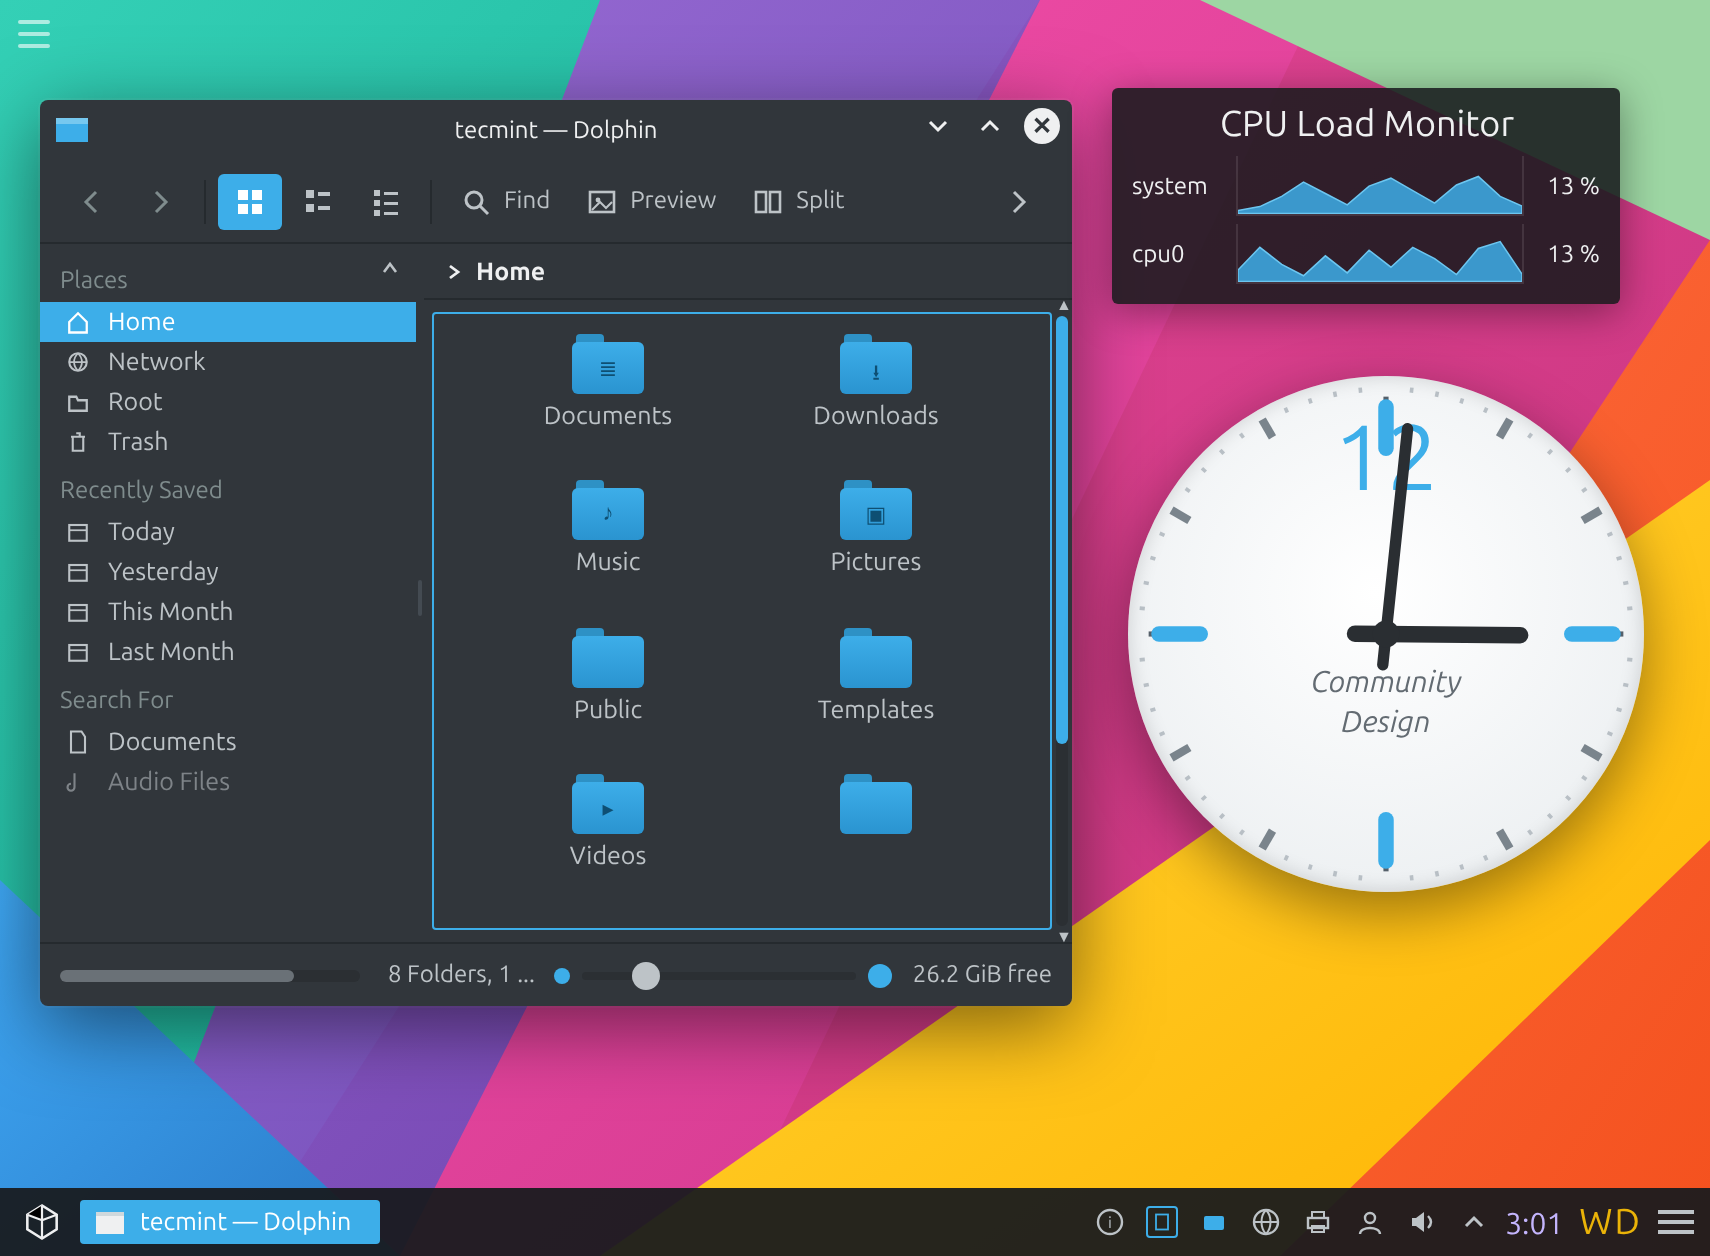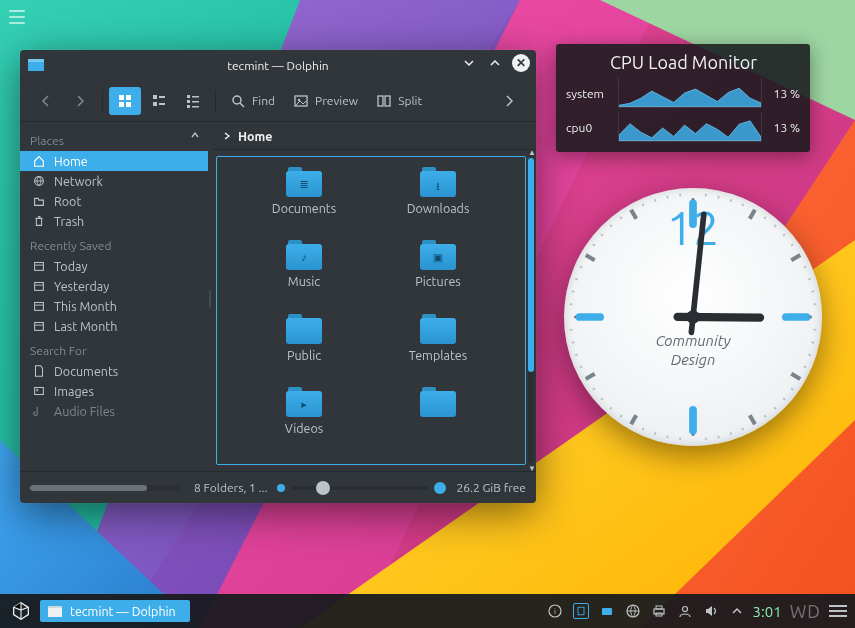--- a/index.html
+++ b/index.html
@@ -83,22 +83,22 @@
 .panel { position: absolute; bottom: 0; left: 0; right: 0; height: 34px; background: rgba(24,27,30,.94); display: flex; align-items: center; padding: 0 8px; color: #bdc3c7; font-size: 13px; }
 .panel .kbtn { width: 26px; height: 26px; display: flex; align-items: center; justify-content: center; margin-right: 6px; cursor: pointer; }
 .panel .kbtn svg { width: 22px; height: 22px; }
 .task { display: flex; align-items: center; gap: 8px; background: #3daee9; color: #fff; padding: 4px 14px 4px 8px; border-radius: 2px; font-size: 12.5px; cursor: pointer; }
 .task .ficon { width: 14px; height: 11px; background: #eff0f1; border-top: 2px solid #cfd8dc; }
 .panel .spacer { flex: 1; }
 .tray { display: flex; align-items: center; gap: 10px; }
 .tray .ti { width: 16px; height: 16px; color: #bdc3c7; cursor: pointer; display: flex; align-items: center; justify-content: center; }
 .tray .ti svg { width: 16px; height: 16px; }
 .tray .ti.boxed { border: 1px solid #3daee9; border-radius: 2px; padding: 1px; }
-.panel .time { font-size: 15px; margin: 0 8px; color: #86efac; }
-.panel .day { font-size: 18px; letter-spacing: 1px; color: #737373; }
+.panel .time { font-size: 15px; margin: 0 8px; color: #c4b5fd; }
+.panel .day { font-size: 18px; letter-spacing: 1px; color: #eab308; }
 .panel .pmenu { width: 18px; display: flex; flex-direction: column; gap: 3px; margin-left: 8px; cursor: pointer; }
 .panel .pmenu span { height: 2px; background: #bdc3c7; }
 </style>
 </head>
 <body>
 
 <div class="wallpaper">
 <svg viewBox="0 0 855 628" preserveAspectRatio="none">
   <defs>
     <linearGradient id="g1" x1="0" y1="0" x2="1" y2="1">
@@ -291,27 +291,20 @@
           </svg>
           <span>Last Month</span>
         </div>
 
       <div class="head">Search For</div>
       <div class="entry">
           <svg viewBox="0 0 16 16">
             <path d="M4 2 H10 L12 5 V14 H4 Z" stroke-width="1.2"></path>
           </svg>
           <span>Documents</span>
-        </div>
-      <div class="entry">
-          <svg viewBox="0 0 16 16">
-            <rect x="3" y="4" width="10" height="8" stroke-width="1.2"></rect>
-            <circle cx="6" cy="7" r="1"></circle>
-          </svg>
-          <span>Images</span>
         </div>
       <div class="entry" style="opacity:.55">
           <svg viewBox="0 0 16 16">
             <path d="M6 3 V11 A2 2 0 1 1 4 9" stroke-width="1.2"></path>
           </svg>
           <span>Audio Files</span>
         </div>
     </div>
 
     <div class="splitter"></div>

